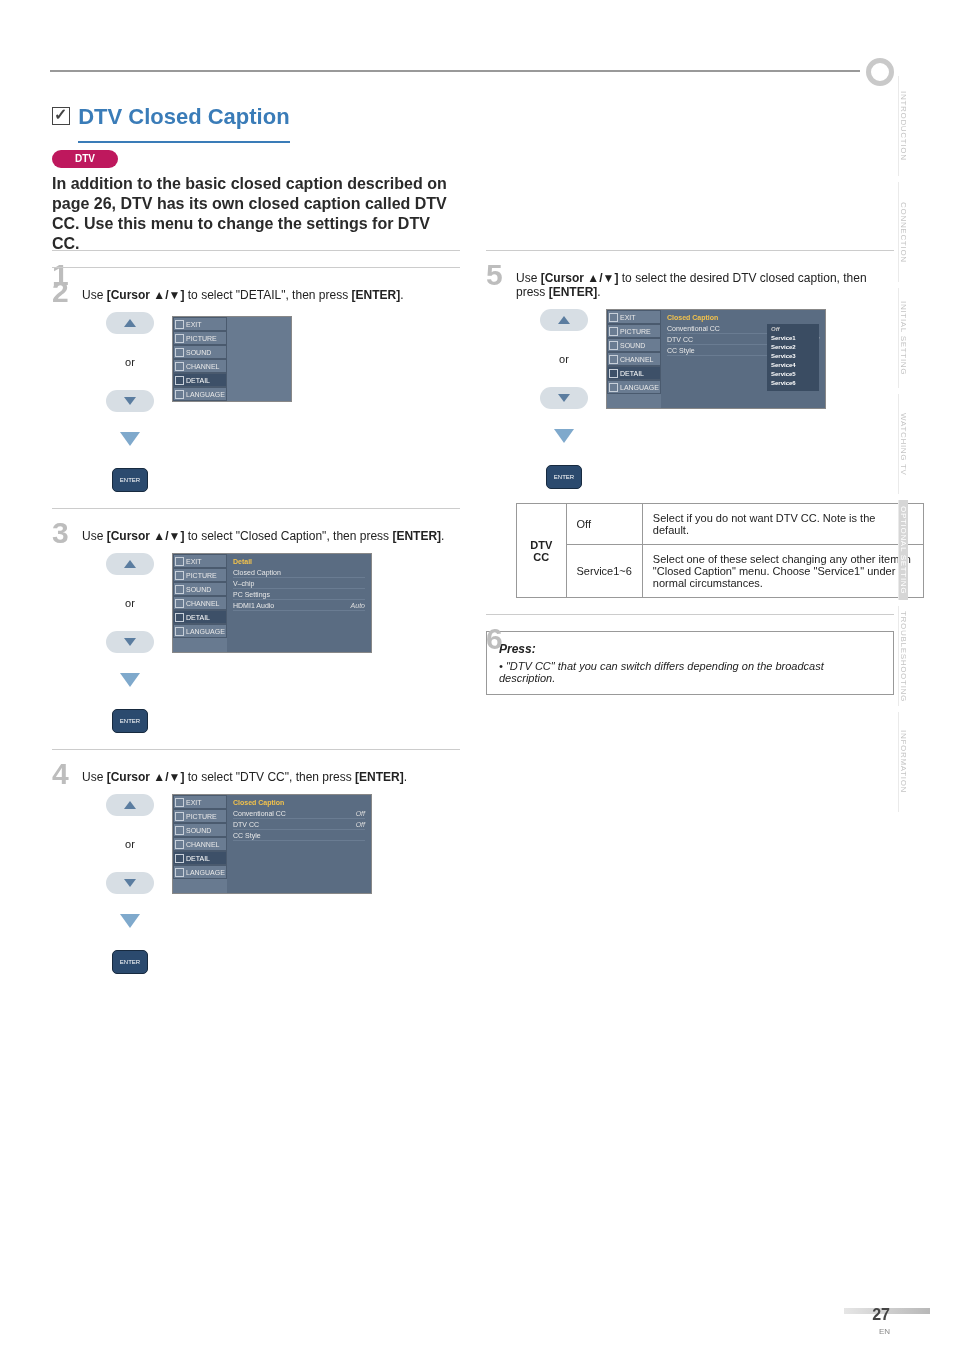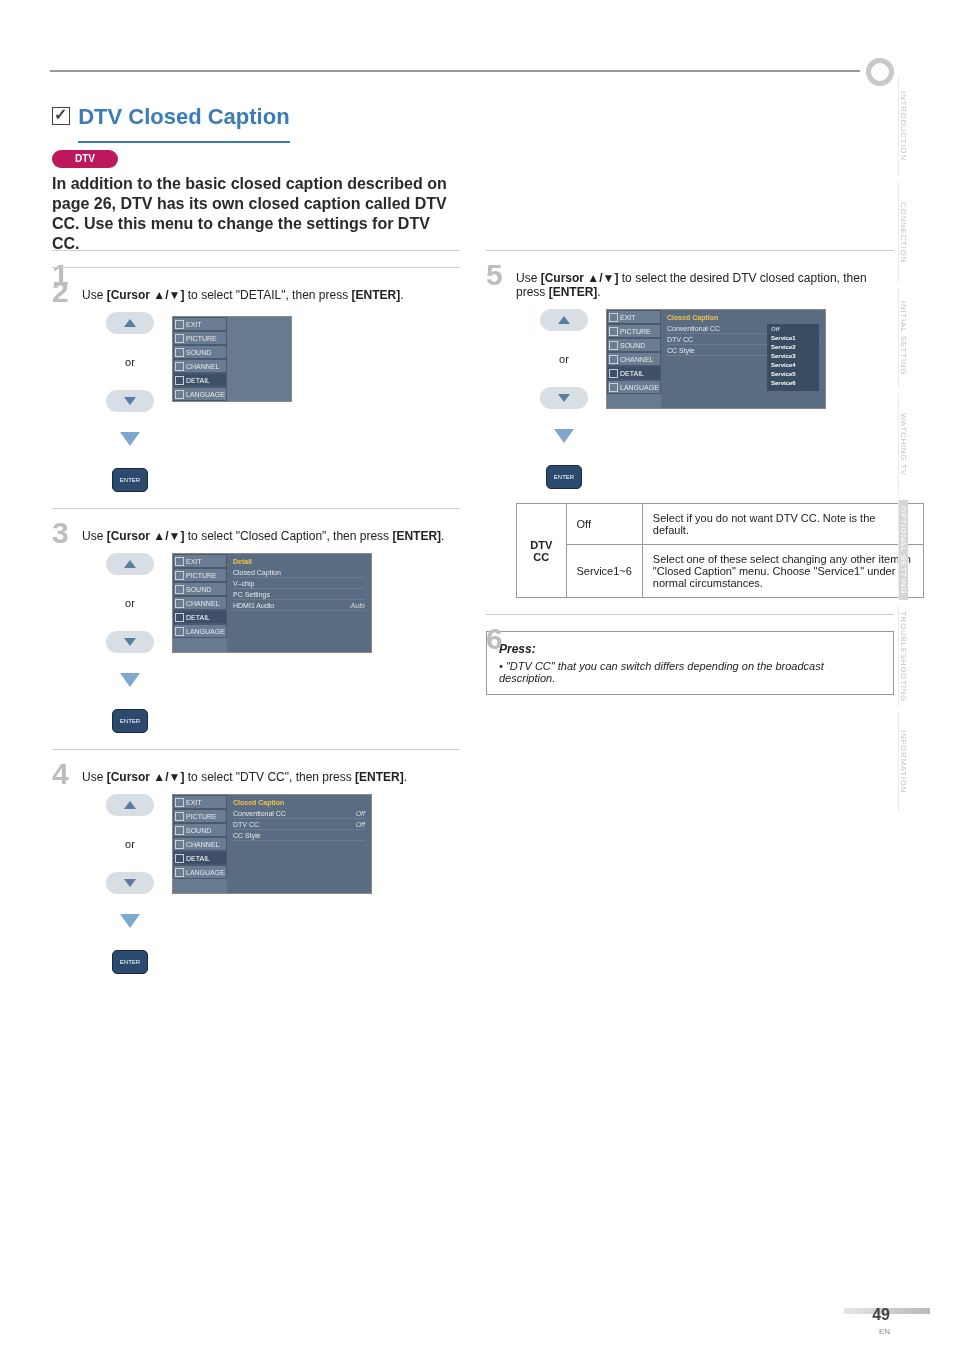--- a/index.html
+++ b/index.html
@@ -380,14 +380,14 @@
   <div class="side-tab">INTRODUCTION</div>
   <div class="side-tab">CONNECTION</div>
   <div class="side-tab">INITIAL SETTING</div>
   <div class="side-tab">WATCHING TV</div>
   <div class="side-tab active">OPTIONAL SETTING</div>
   <div class="side-tab">TROUBLESHOOTING</div>
   <div class="side-tab">INFORMATION</div>
 </div>
 
 <div class="page-bar"></div>
-<div class="page-num">49</div>
+<div class="page-num">27</div>
 <div class="page-en">EN</div>
 
 </body></html>

